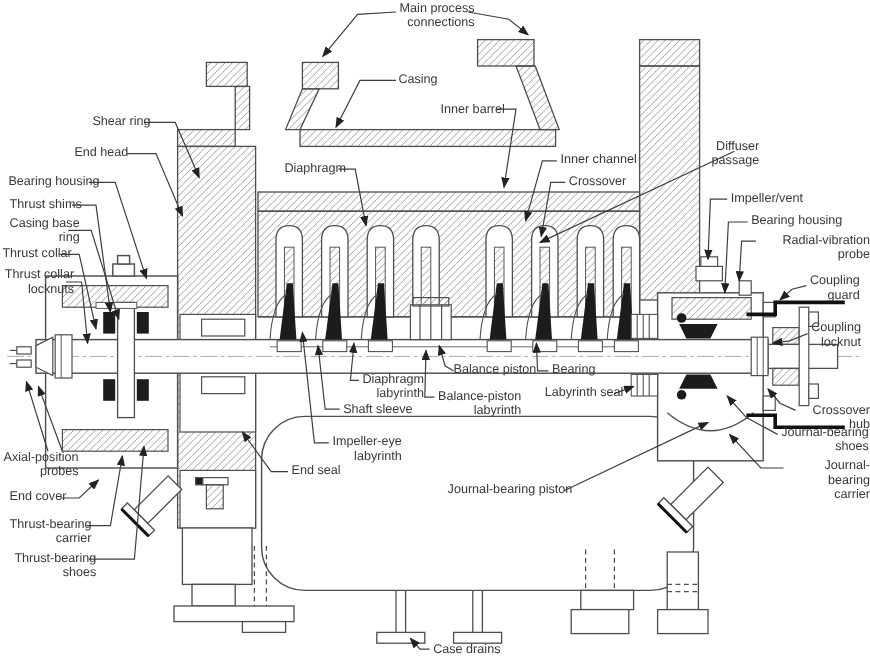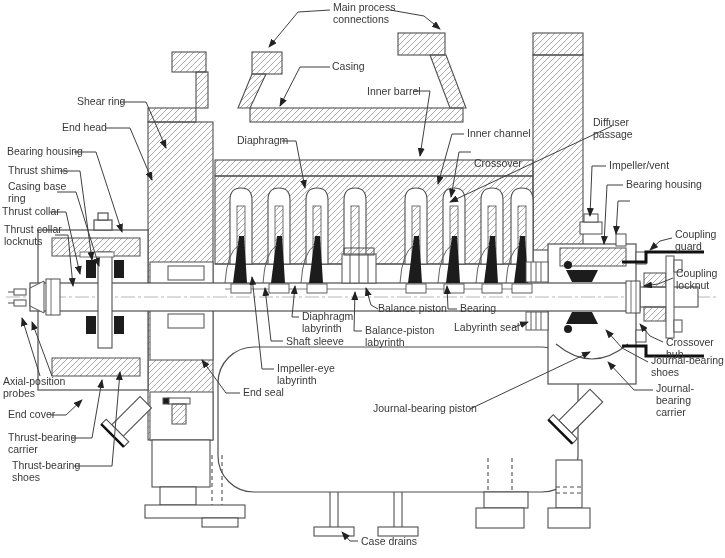--- a/index.html
+++ b/index.html
@@ -1,20 +1,20 @@
 <!DOCTYPE html>
 <html><head>
 <meta charset="utf-8">
 <style>
   html,body{margin:0;padding:0;background:#fff;}
   #stage{position:relative;width:725px;height:558px;background:#fff;overflow:hidden;
          font-family:"Liberation Sans","DejaVu Sans",sans-serif;}
   #drawing{position:absolute;left:0;top:0;}
   .lbl{position:absolute;font-size:10.5px;line-height:1.14;color:#383838;
-       white-space:pre-line;pointer-events:none;}
+       white-space:pre-line;pointer-events:none;text-align:right;}
 </style>
 </head>
 <body>
 
 <div id="stage">
 
 <svg id="drawing" width="725" height="558" viewBox="0 0 725 558" xmlns="http://www.w3.org/2000/svg">
   <defs>
     <pattern id="h" width="6" height="6" patternUnits="userSpaceOnUse">
       <path d="M-1,7 L7,-1" stroke="#8a8a8a" stroke-width="0.7"></path>
@@ -289,25 +289,26 @@
 <div class="lbl" style="left:62px;top:122px">End head</div>
 <div class="lbl" style="left:7px;top:146px">Bearing housing</div>
 <div class="lbl" style="left:8px;top:165px">Thrust shims</div>
 <div class="lbl" style="left:8px;top:181px">Casing base
 ring</div>
 <div class="lbl" style="left:2px;top:206px">Thrust collar</div>
 <div class="lbl" style="left:4px;top:224px">Thrust collar
 locknuts</div>
 <div class="lbl" style="left:237px;top:135px">Diaphragm</div>
 <div class="lbl" style="left:467px;top:128px">Inner channel</div>
-<div class="lbl" style="left:474px;top:158px">Crossover</div>
+<div class="lbl" style="left:474px;top:146px">Crossover</div>
 <div class="lbl" style="left:593px;top:117px">Diffuser
 passage</div>
 <div class="lbl" style="left:609px;top:160px">Impeller/vent</div>
 <div class="lbl" style="left:626px;top:179px">Bearing housing</div>
+<div class="lbl" style="left:632px;top:195px">Radial-vibration probe</div>
 <div class="lbl" style="left:675px;top:229px">Coupling
 guard</div>
 <div class="lbl" style="left:676px;top:268px">Coupling
 locknut</div>
 <div class="lbl" style="left:666px;top:337px">Crossover hub</div>
 <div class="lbl" style="left:651px;top:355px">Journal-bearing
 shoes</div>
 <div class="lbl" style="left:656px;top:383px">Journal-bearing
 carrier</div>
 <div class="lbl" style="left:373px;top:403px">Journal-bearing piston</div>

